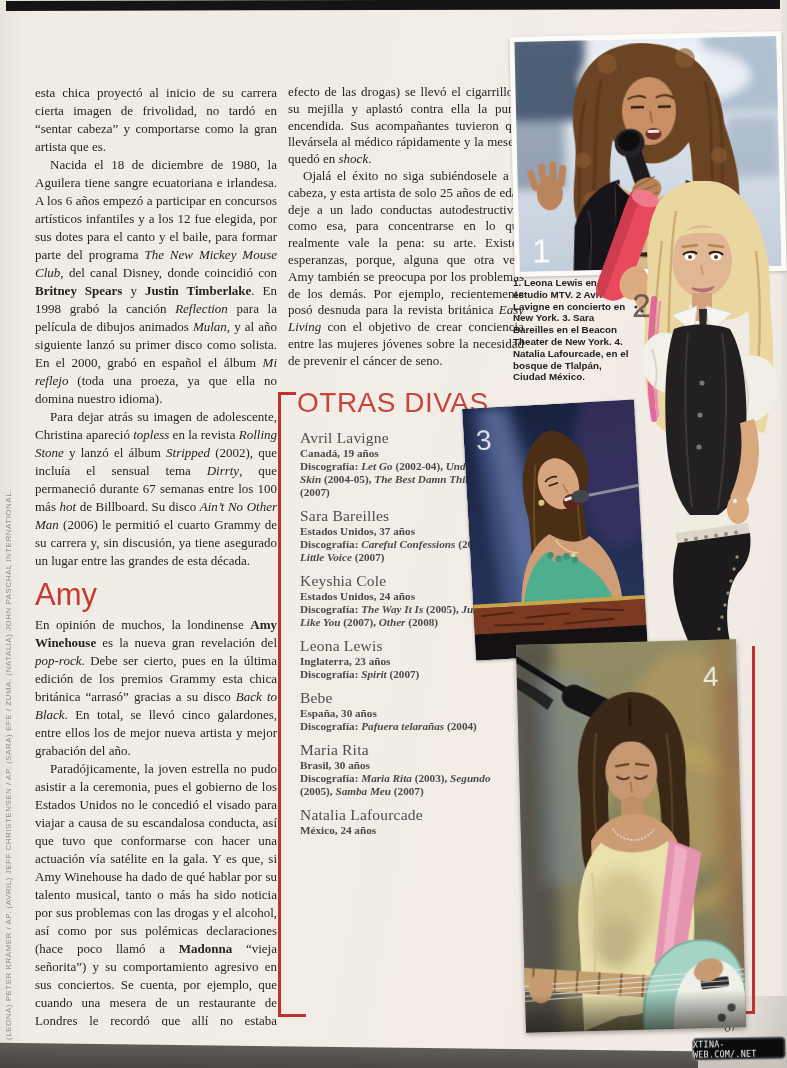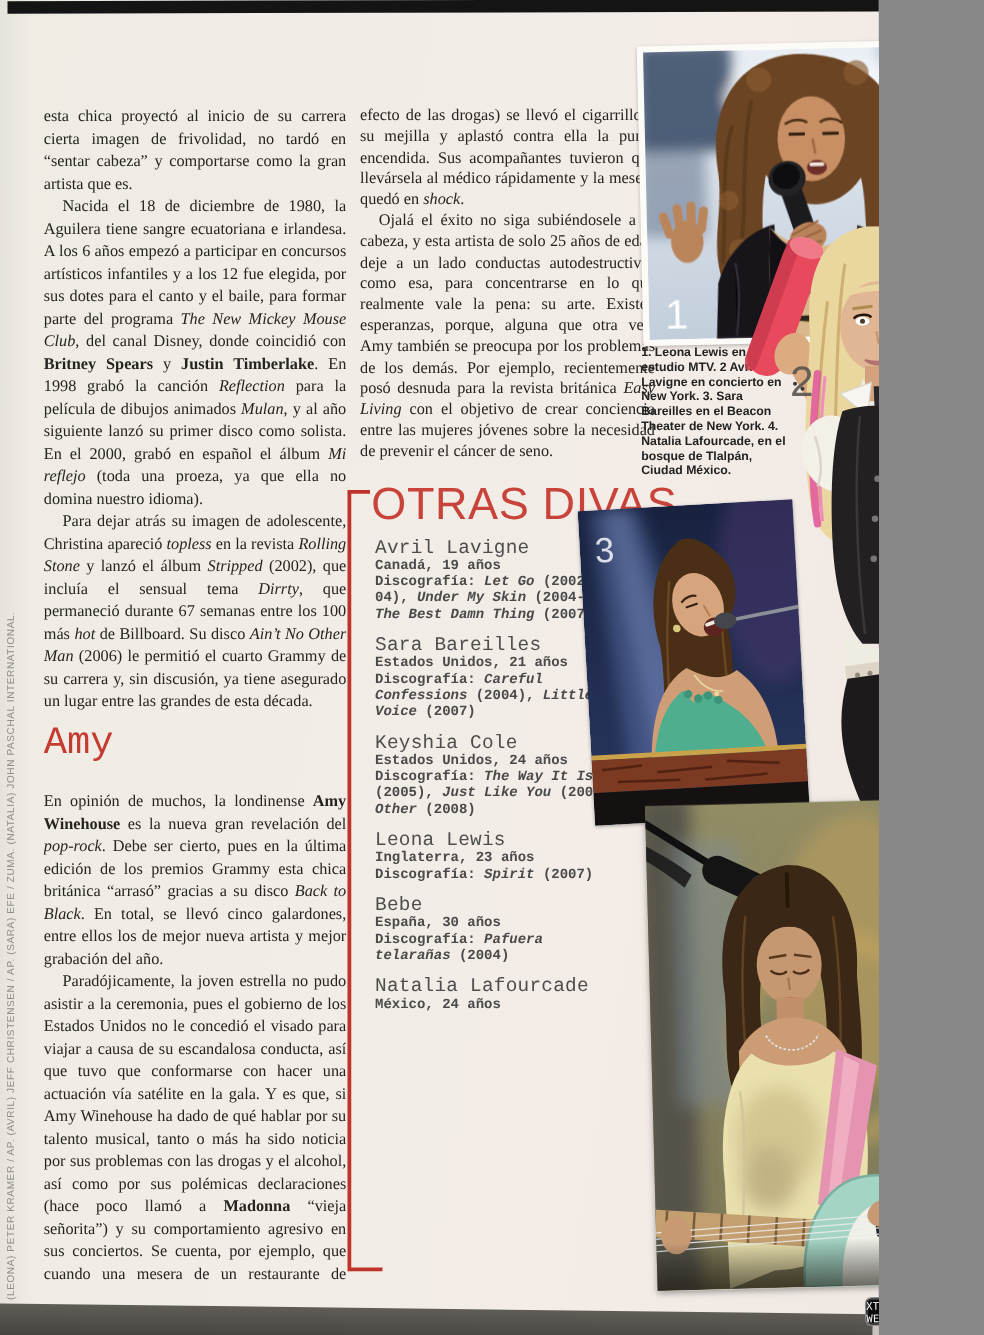--- a/index.html
+++ b/index.html
@@ -1,45 +1,45 @@
 <!DOCTYPE html>
 <html><head>
 <meta charset="utf-8">
 <style>
   html,body{margin:0;padding:0;background:#888;}
-  .page{position:relative;width:703px;height:1068px;overflow:hidden;
+  .page{position:relative;width:787px;height:1068px;overflow:hidden;
         background:linear-gradient(100deg,#efece4 0%,#f1ede6 35%,#f3ece7 65%,#efe8e3 100%);
         font-family:"Liberation Serif",serif;}
   .abs{position:absolute;}
   
   .top-strip{left:6px;top:0;width:774px;height:10px;background:#141414;transform:rotate(-.15deg);z-index:8;}
   .left-edge{left:0;top:0;width:26px;height:1068px;background:linear-gradient(90deg,#e3e0d9,rgba(255,255,255,0));opacity:.75;z-index:1;}
   .right-edge{left:779px;top:0;width:8px;height:1068px;background:linear-gradient(270deg,#ddd9d2,rgba(255,255,255,0));opacity:.8;z-index:1;}
   .bottom-band{left:-8px;top:1047px;width:706px;height:30px;background:linear-gradient(180deg,#605d57,#413f3c);transform:rotate(.7deg);z-index:4;}
   .bottom-right-shade{left:628px;top:1052px;width:160px;height:16px;background:#aaa6a0;opacity:.55;z-index:2;}
   .page-curl{left:636px;top:996px;width:151px;height:58px;background:linear-gradient(105deg,rgba(255,255,255,0) 45%,#ded9d2 75%,#cbc6bf 100%);z-index:1;}
   
   .credits{left:4px;top:1040px;width:562px;height:14px;transform:rotate(-90deg);transform-origin:0 0;
            font-family:"Liberation Sans",sans-serif;font-size:8px;letter-spacing:.5px;color:#8f8d86;white-space:nowrap;z-index:2;}
   
   .col{z-index:2;color:#262420;font-size:13px;line-height:18px;text-align:justify;}
   .col-left{left:35px;top:84px;width:242px;height:942px;overflow:hidden;}
   .col-mid{left:288px;top:84px;width:236px;height:300px;overflow:hidden;line-height:16.8px;}
   .col p{margin:0;text-indent:15px;}
   .col p.first{text-indent:0;}
-  .amy{font-family:Liberation Mono, monospace;font-weight:400;color:#c63b31;font-size:31px;line-height:31px;margin:9px 0 22px 0;}
+  .amy{font-family:Liberation Sans, sans-serif;font-weight:400;color:#c63b31;font-size:31px;line-height:31px;margin:9px 0 6px 0;}
   
   .bracket{left:278px;top:392px;width:3px;height:625px;background:#c0332c;z-index:2;}
   .bracket::before{content:"";position:absolute;left:2px;top:0;width:16px;height:3px;background:#c0332c;}
   .bracket::after{content:"";position:absolute;left:2px;bottom:0;width:26px;height:3px;background:#c0332c;}
   .red-line{left:752px;top:646px;width:3px;height:368px;background:#c0332c;z-index:1;}
   .red-line::after{content:"";position:absolute;left:-13px;bottom:0;width:14px;height:3px;background:#c0332c;}
-  .otras-title{left:297px;top:384px;font-family:"Liberation Sans",sans-serif;font-weight:400;font-size:36px;line-height:38px;
+  .otras-title{left:297px;top:384px;font-family:"Liberation Sans",sans-serif;font-weight:400;font-size:28px;line-height:38px;
                color:#c8443a;letter-spacing:.5px;z-index:2;text-align:center;}
-  .divas{left:300px;top:429px;width:198px;z-index:2;font-family:Liberation Mono, monospace;color:#4a4a4a;}
+  .divas{left:300px;top:429px;width:198px;z-index:2;font-family:Liberation Serif, serif;color:#4a4a4a;}
   .diva{margin-bottom:8px;}
   .diva .dname{font-size:15.5px;line-height:18px;color:#4e4e4e;letter-spacing:.2px;}
   .diva .dmeta,.diva .ddisc{font-size:11.2px;line-height:13px;font-weight:bold;}
   .diva .ddisc i{font-style:italic;}
   
   .caption{left:513px;top:277px;width:121px;font-family:"Liberation Sans",sans-serif;font-weight:bold;
            font-size:9.8px;line-height:11.8px;color:#222;z-index:3;text-align:left;}
   
   .photo1{left:512px;top:34px;width:272px;height:240px;background:#fcfbf8;padding:5px 5px 5px 5px;box-sizing:border-box;
           transform:rotate(-1.3deg);z-index:4;box-shadow:0 1px 3px rgba(0,0,0,.25);}
@@ -91,37 +91,42 @@
   <div class="abs otras-title">OTRAS DIVAS</div>
 
   <div class="abs divas">
     <div class="diva">
       <div class="dname">Avril Lavigne</div>
       <div class="dmeta">Canadá, 19 años</div>
       <div class="ddisc"><b>Discografía:</b> <i>Let Go</i> (2002-04), <i>Under My Skin</i> (2004-05), <i>The Best Damn Thing</i> (2007)</div>
     </div>
     <div class="diva">
       <div class="dname">Sara Bareilles</div>
-      <div class="dmeta">Estados Unidos, 21 años</div>
+      <div class="dmeta">Estados Unidos, 37 años</div>
       <div class="ddisc"><b>Discografía:</b> <i>Careful Confessions</i> (2004), <i>Little Voice</i> (2007)</div>
     </div>
     <div class="diva">
       <div class="dname">Keyshia Cole</div>
       <div class="dmeta">Estados Unidos, 24 años</div>
       <div class="ddisc"><b>Discografía:</b> <i>The Way It Is</i> (2005), <i>Just Like You</i> (2007), <i>Other</i> (2008)</div>
     </div>
     <div class="diva">
       <div class="dname">Leona Lewis</div>
       <div class="dmeta">Inglaterra, 23 años</div>
       <div class="ddisc"><b>Discografía:</b> <i>Spirit</i> (2007)</div>
     </div>
     <div class="diva">
       <div class="dname">Bebe</div>
       <div class="dmeta">España, 30 años</div>
       <div class="ddisc"><b>Discografía:</b> <i>Pafuera telarañas</i> (2004)</div>
+    </div>
+    <div class="diva">
+      <div class="dname">Maria Rita</div>
+      <div class="dmeta">Brasil, 30 años</div>
+      <div class="ddisc"><b>Discografía:</b> <i>Maria Rita</i> (2003), <i>Segundo</i> (2005), <i>Samba Meu</i> (2007)</div>
     </div>
     <div class="diva">
       <div class="dname">Natalia Lafourcade</div>
       <div class="dmeta">México, 24 años</div>
     </div>
   </div>
 
   <div class="abs caption">1. Leona Lewis en el estudio MTV. 2 Avril Lavigne en concierto en New York. 3. Sara Bareilles en el Beacon Theater de New York. 4. Natalia Lafourcade, en el bosque de Tlalpán, Ciudad México.</div>
 
   <div class="abs photo1">

